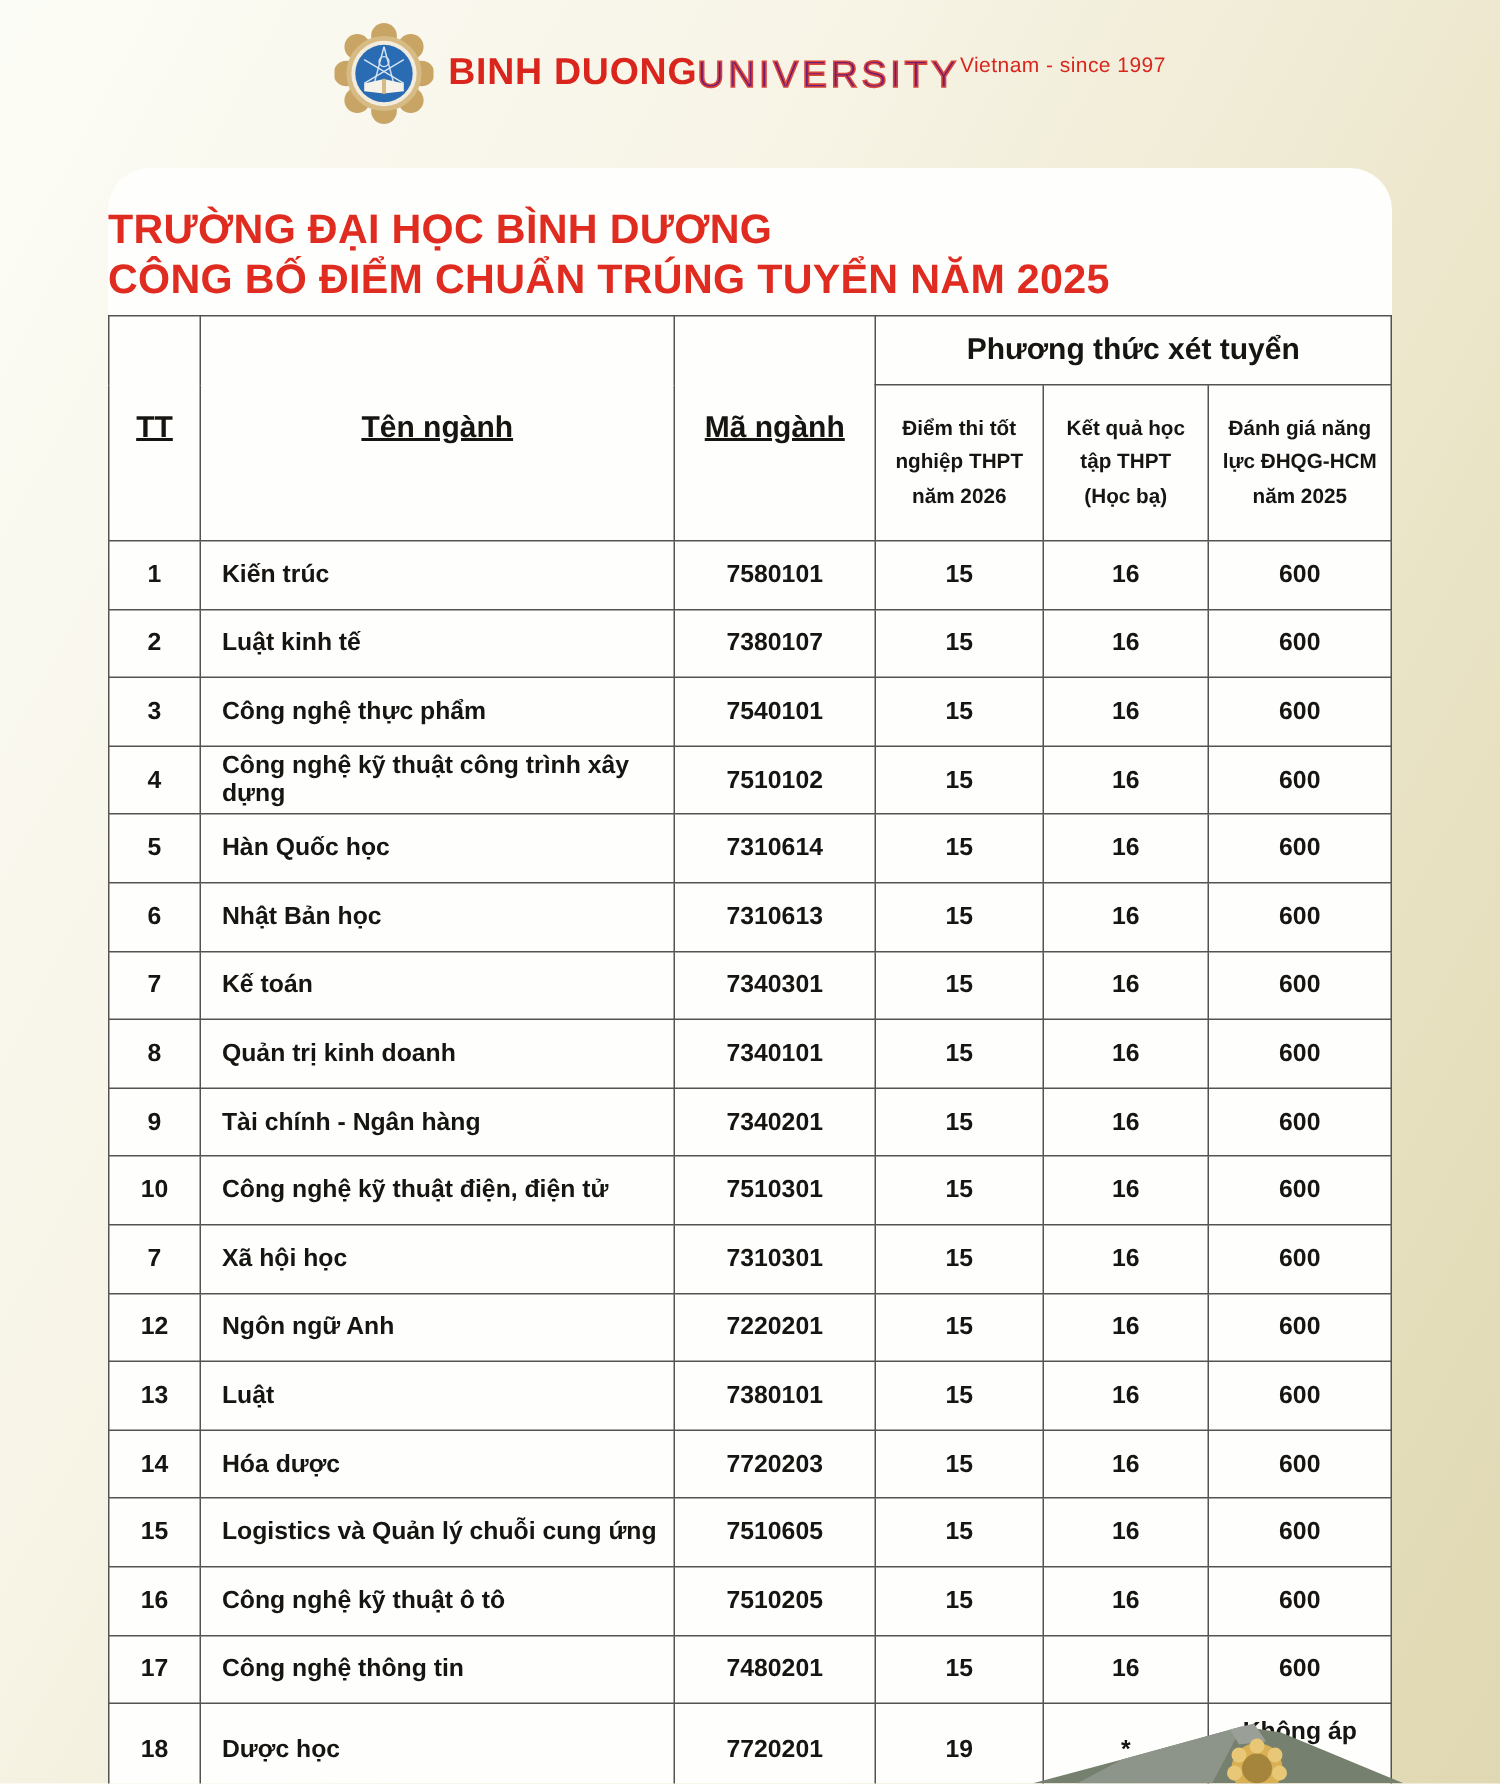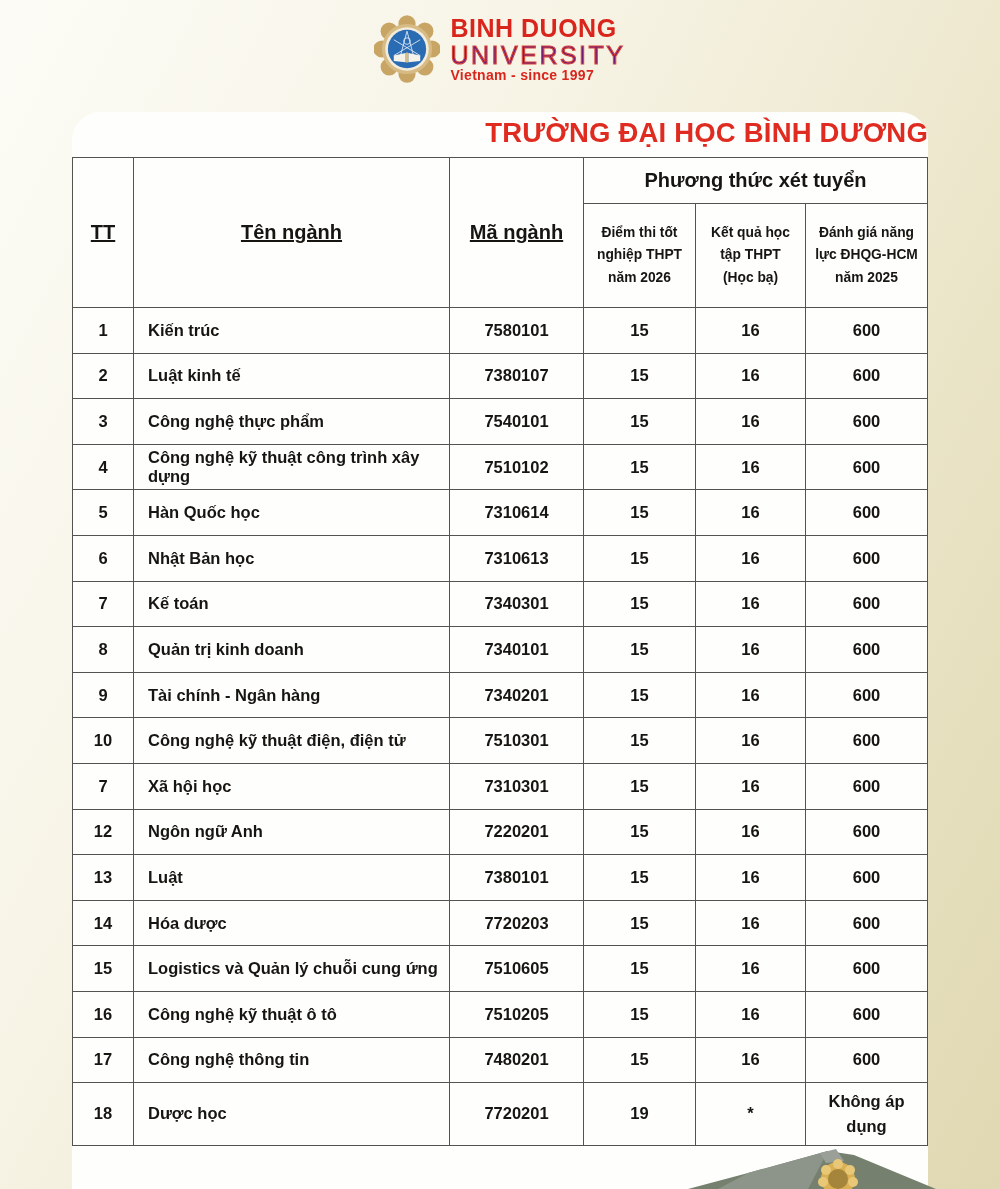--- a/index.html
+++ b/index.html
@@ -11,42 +11,42 @@
   }
 
   
   .logo {
     position: absolute;
     top: 14px; left: 0; right: 0;
     display: flex; justify-content: center; align-items: center;
     gap: 10px;
   }
   .seal { width: 66px; height: 70px; flex: 0 0 auto; }
-  .wordmark { display: flex; flex-direction: column; line-height: 1; }
+  .wordmark { display: flex; line-height: 1; }
   .wordmark .l1 {
     color: #da251c; font-weight: bold; font-size: 25px; letter-spacing: 0.5px;
   }
   .wordmark .l2 {
     color: #701a75; font-size: 25px; font-weight: 400; letter-spacing: 2.5px;
     margin-top: 2px;
     -webkit-text-stroke: 1.1px #d8453a;
   }
   .wordmark .l3 {
-    color: #da251c; font-weight: bold; font-size: 14px; margin-top: 0; letter-spacing: 0.3px;
+    color: #da251c; font-weight: normal; font-size: 14px; margin-top: 0; letter-spacing: 0.3px;
   }
 
   
   .card {
     position: absolute;
     left: 72px; top: 112px;
     width: 856px; bottom: 0;
     background: #fefefc;
     border-radius: 28px 28px 0 0;
   }
-  .page-title { padding-top: 4px; text-align: right; }
+  .page-title { padding-top: 24px; text-align: left; }
   .page-title .t-line {
     color: #df2b20; font-weight: bold; font-size: 27.5px; line-height: 33px;
     letter-spacing: 0.2px;
   }
 
   
   table.scores {
     width: 100%;
     border-collapse: collapse;
     table-layout: fixed;
@@ -109,20 +109,21 @@
     <span class="l1">BINH DUONG</span>
     <span class="l2">UNIVERSITY</span>
     <span class="l3">Vietnam - since 1997</span>
   </div>
 </div>
 
 <div class="card">
 
   <div class="page-title">
     <div class="t-line">TRƯỜNG ĐẠI HỌC BÌNH DƯƠNG</div>
+    <div class="t-line">CÔNG BỐ ĐIỂM CHUẨN TRÚNG TUYỂN NĂM 2025</div>
   </div>
 
   <table class="scores">
     <colgroup>
       <col style="width:61px">
         <col style="width:316px">
         <col style="width:134px">
       <col style="width:112px">
         <col style="width:110px">
         <col style="width:122px">

